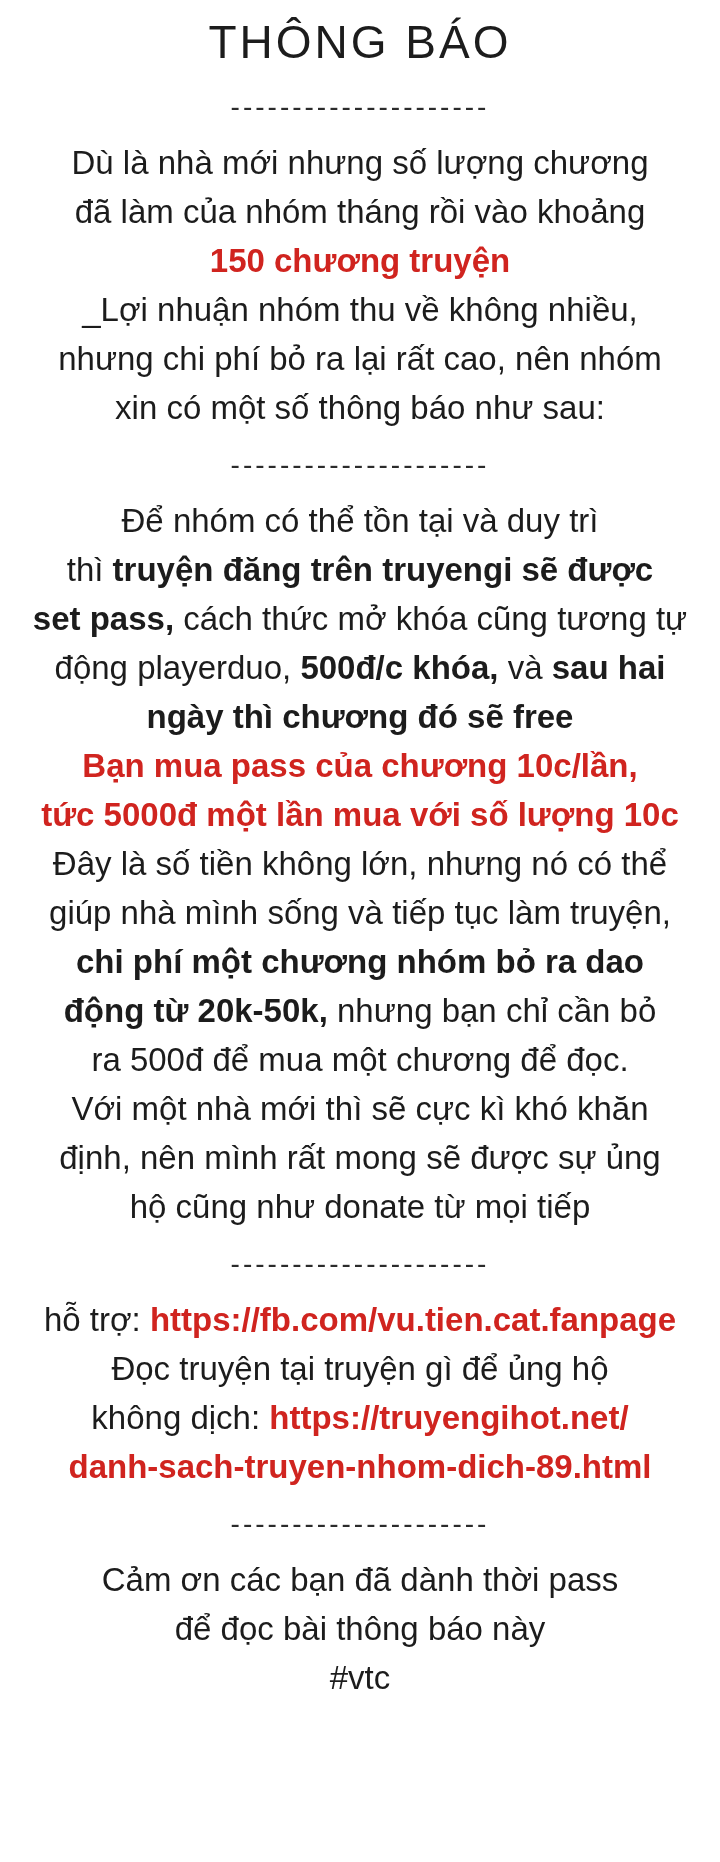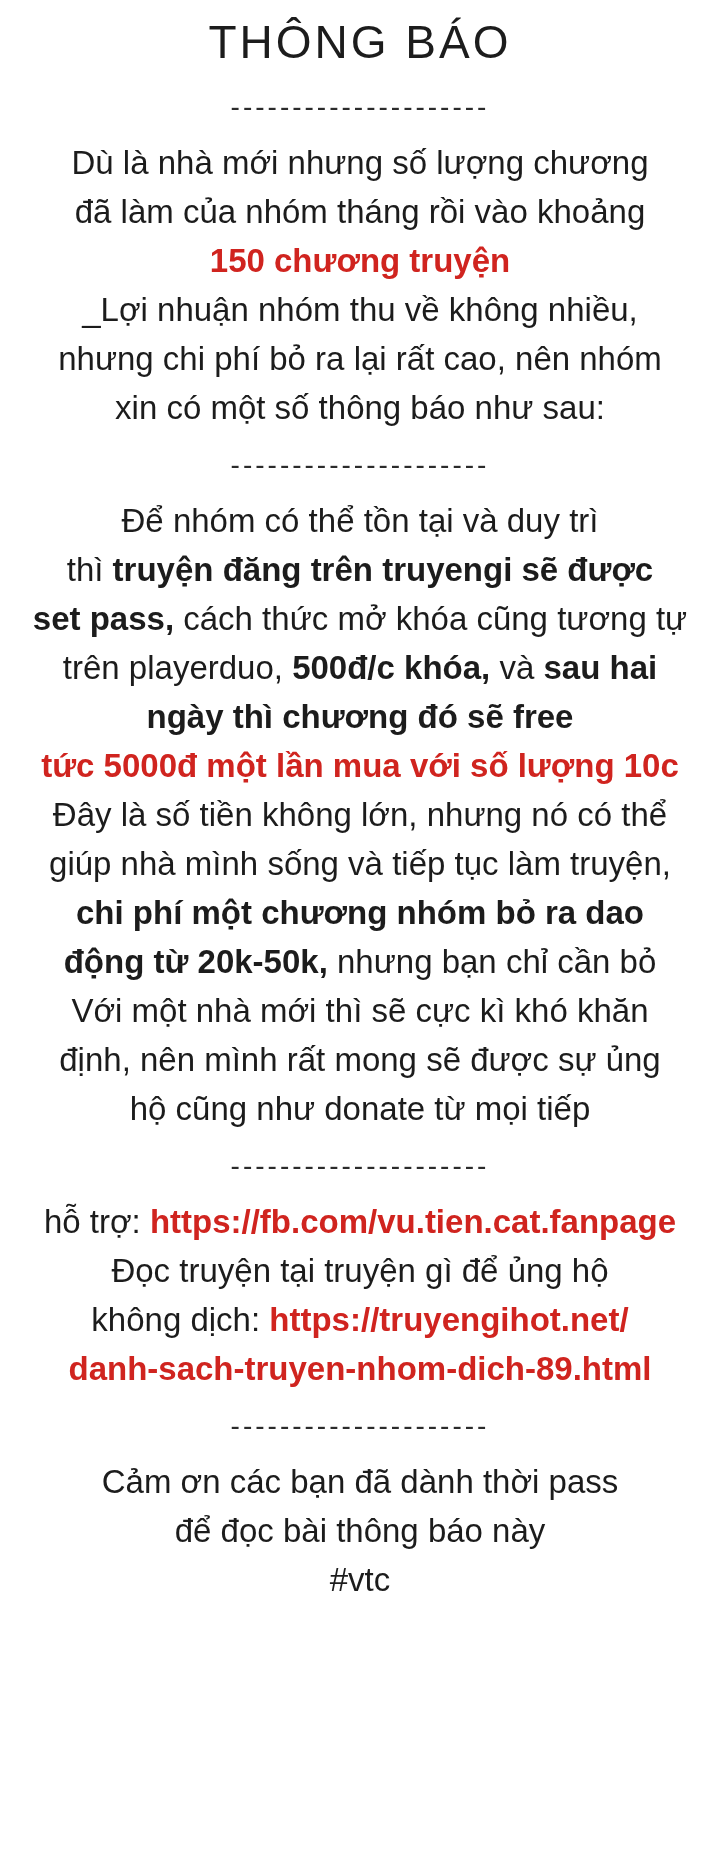--- a/index.html
+++ b/index.html
@@ -30,28 +30,30 @@
   <div class="line red">150 chương truyện</div>
   <div class="line">_Lợi nhuận nhóm thu về không nhiều,</div>
   <div class="line">nhưng chi phí bỏ ra lại rất cao, nên nhóm</div>
   <div class="line">xin có một số thông báo như sau:</div>
 
   <div class="sep">---------------------</div>
 
   <div class="line">Để nhóm có thể tồn tại và duy trì</div>
   <div class="line"><span>thì </span><span class="b">truyện đăng trên truyengi sẽ được</span></div>
   <div class="line"><span class="b">set pass,</span><span> cách thức mở khóa cũng tương tự</span></div>
-  <div class="line"><span>trên playerduo, </span><span class="b">500đ/c khóa,</span><span> và </span><span class="b">sau hai</span></div>
+  <div class="line"><span>động playerduo, </span><span class="b">500đ/c khóa,</span><span> và </span><span class="b">sau hai</span></div>
   <div class="line b">ngày thì chương đó sẽ free</div>
 
+  <div class="line red">Bạn mua pass của chương 10c/lần,</div>
   <div class="line red">tức 5000đ một lần mua với số lượng 10c</div>
   <div class="line">Đây là số tiền không lớn, nhưng nó có thể</div>
   <div class="line">giúp nhà mình sống và tiếp tục làm truyện,</div>
   <div class="line b">chi phí một chương nhóm bỏ ra dao</div>
   <div class="line"><span class="b">động từ 20k-50k,</span><span> nhưng bạn chỉ cần bỏ</span></div>
+  <div class="line">ra 500đ để mua một chương để đọc.</div>
 
   <div class="line">Với một nhà mới thì sẽ cực kì khó khăn</div>
   <div class="line">định, nên mình rất mong sẽ được sự ủng</div>
   <div class="line">hộ cũng như donate từ mọi tiếp</div>
 
   <div class="sep">---------------------</div>
 
   <div class="line"><span>hỗ trợ: </span><span class="red link">https://fb.com/vu.tien.cat.fanpage</span></div>
   <div class="line">Đọc truyện tại truyện gì để ủng hộ</div>
   <div class="line"><span>không dịch: </span><span class="red link">https://truyengihot.net/</span></div>

